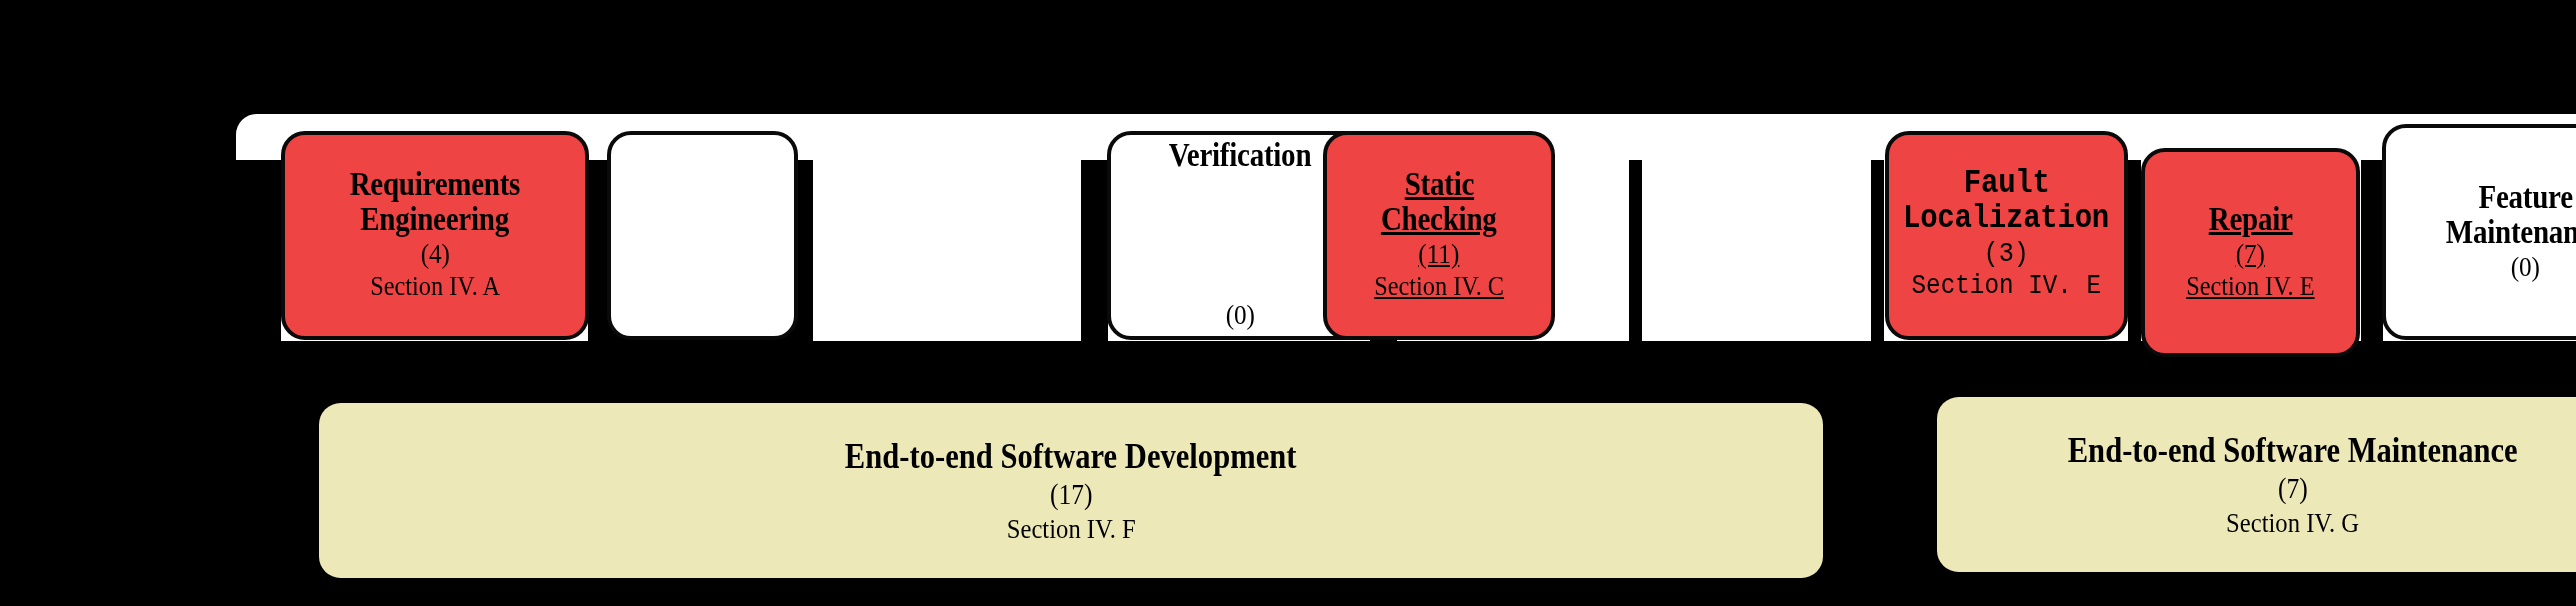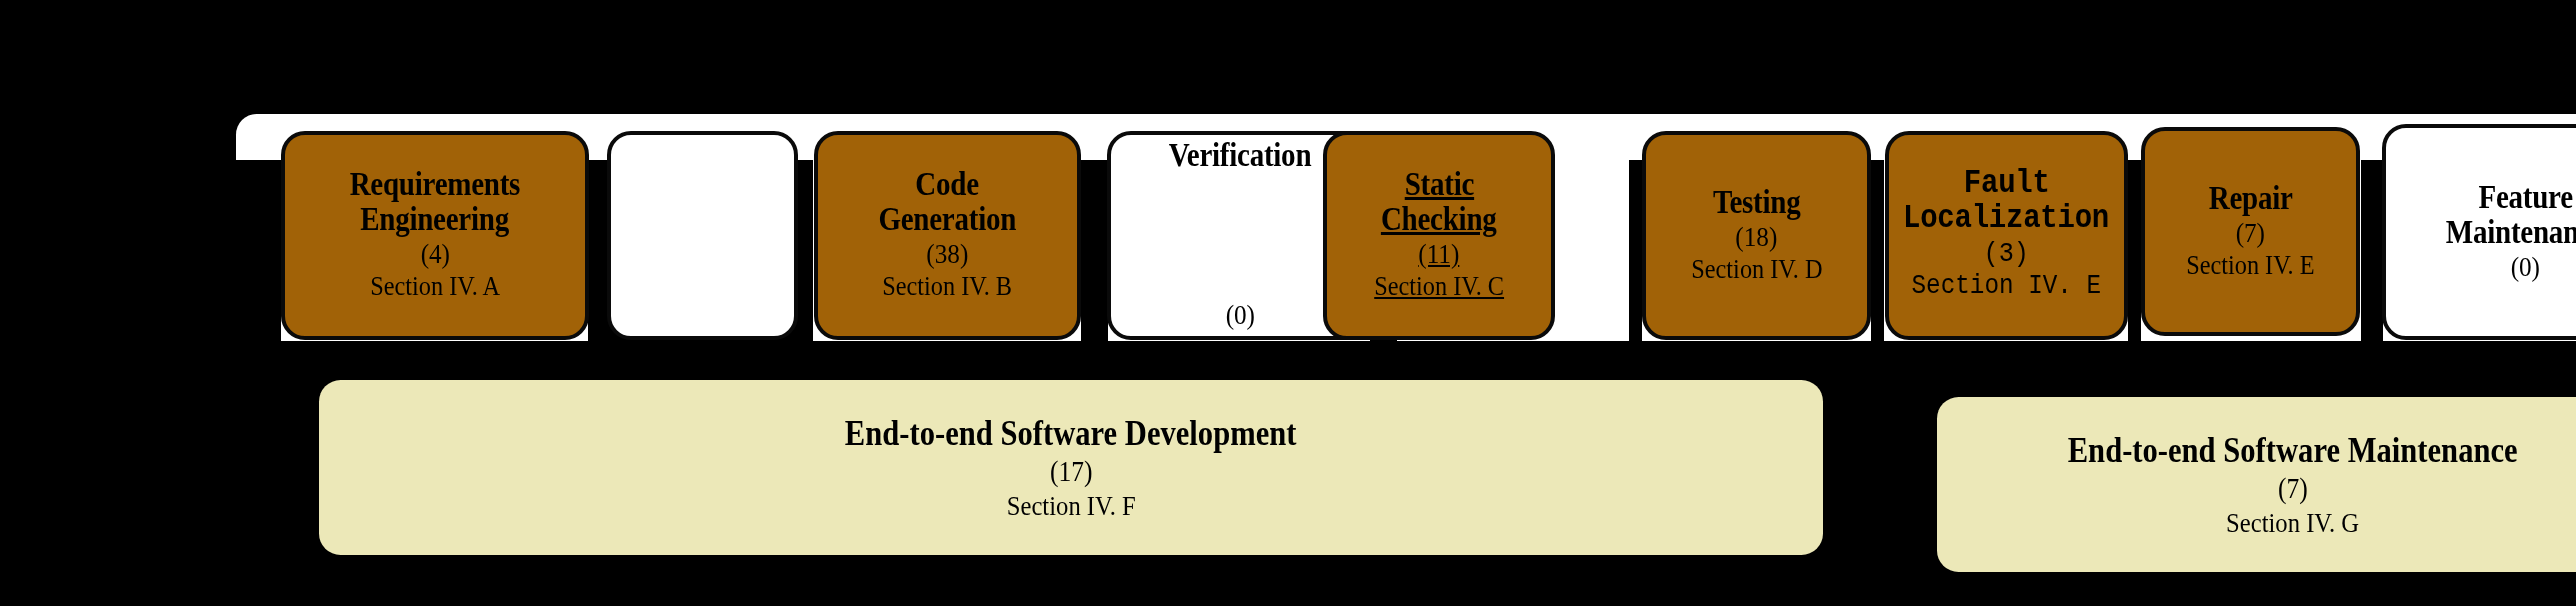--- a/index.html
+++ b/index.html
@@ -38,21 +38,21 @@
     border: 4.6px solid #0a0a0a;
     border-radius: 24px;
     display: flex;
     flex-direction: column;
     align-items: center;
     justify-content: center;
     text-align: center;
     padding: 3.1px 4.1px 5.2px 4.1px;
     overflow: hidden;
   }
-  .stage.teal  { background: #a16207; }
+  .stage.teal  { background: #ef4444; }
   .stage.white { background: #ffffff; }
   .stage.empty { background: #ffffff; }
 
   .stage .title {
     font-weight: bold;
     color: #000000;
     line-height: 1.06;
     font-stretch: condensed;
     letter-spacing: -0.3px;
     transform: scaleX(0.88);
@@ -137,67 +137,56 @@
     <div class="count" style="font-size:28px;">(4)</div>
     <div class="section" style="font-size:27px;">Section IV. A</div>
   </div>
 
   <div class="stage empty" style="left:607px; top:131px; width:191px; height:209px;">
     
     
     
   </div>
 
-  <div class="stage teal" style="left:814px; top:131px; width:267px; height:209px;">
-    <div class="title" style="font-size:33px;">Code</div>
-    <div class="title" style="font-size:33px;">Generation</div>
-    <div class="count" style="font-size:28px;">(38)</div>
-    <div class="section" style="font-size:27px;">Section IV. B</div>
-  </div>
 
   <div class="stage white" style="left:1107px; top:131px; width:266px; height:209px;justify-content:space-between;">
     <div class="title" style="font-size:33px;">Verification</div>
     <div class="count" style="font-size:28px;">(0)</div>
 
   </div>
 
   <div class="stage teal" style="left:1323px; top:131px; width:232px; height:209px;text-decoration:underline;">
     <div class="title" style="font-size:33px;">Static</div>
     <div class="title" style="font-size:33px;">Checking</div>
     <div class="count" style="font-size:28px;">(11)</div>
     <div class="section" style="font-size:27px;">Section IV. C</div>
   </div>
 
-  <div class="stage teal" style="left:1642px; top:131px; width:229px; height:209px;">
-    <div class="title" style="font-size:33px;">Testing</div>
-    <div class="count" style="font-size:28px;">(18)</div>
-    <div class="section" style="font-size:27px;">Section IV. D</div>
-  </div>
 
   <div class="stage teal" style="left:1885px; top:131px; width:243px; height:209px;font-family:Liberation Mono, monospace;">
     <div class="title" style="font-size:33px;">Fault</div>
     <div class="title" style="font-size:33px;">Localization</div>
     <div class="count" style="font-size:28px;">(3)</div>
     <div class="section" style="font-size:27px;">Section IV. E</div>
   </div>
 
-  <div class="stage teal" style="left:2141px; top:127px; width:219px; height:209px;">
+  <div class="stage teal" style="left:2141px; top:148px; width:219px; height:209px;text-decoration:underline;">
     <div class="title" style="font-size:33px;">Repair</div>
     <div class="count" style="font-size:28px;">(7)</div>
     <div class="section" style="font-size:27px;">Section IV. E</div>
   </div>
 
   <div class="stage white" style="left:2382px; top:124px; width:287px; height:216px;">
     <div class="title" style="font-size:33px;">Feature</div>
     <div class="title" style="font-size:33px;">Maintenance</div>
     <div class="count" style="font-size:28px;">(0)</div>
 
   </div>
 
-  <div class="agg" style="left:319px; top:380px; width:1504px; height:175px;">
+  <div class="agg" style="left:319px; top:403px; width:1504px; height:175px;">
     <div class="title" style="font-size:36px;">End-to-end Software Development</div>
     <div class="count" style="font-size:29px;">(17)</div>
     <div class="section" style="font-size:28px;">Section IV. F</div>
   </div>
 
   <div class="agg" style="left:1937px; top:397px; width:711px; height:175px;">
     <div class="title" style="font-size:36px;">End-to-end Software Maintenance</div>
     <div class="count" style="font-size:29px;">(7)</div>
     <div class="section" style="font-size:28px;">Section IV. G</div>
   </div>

